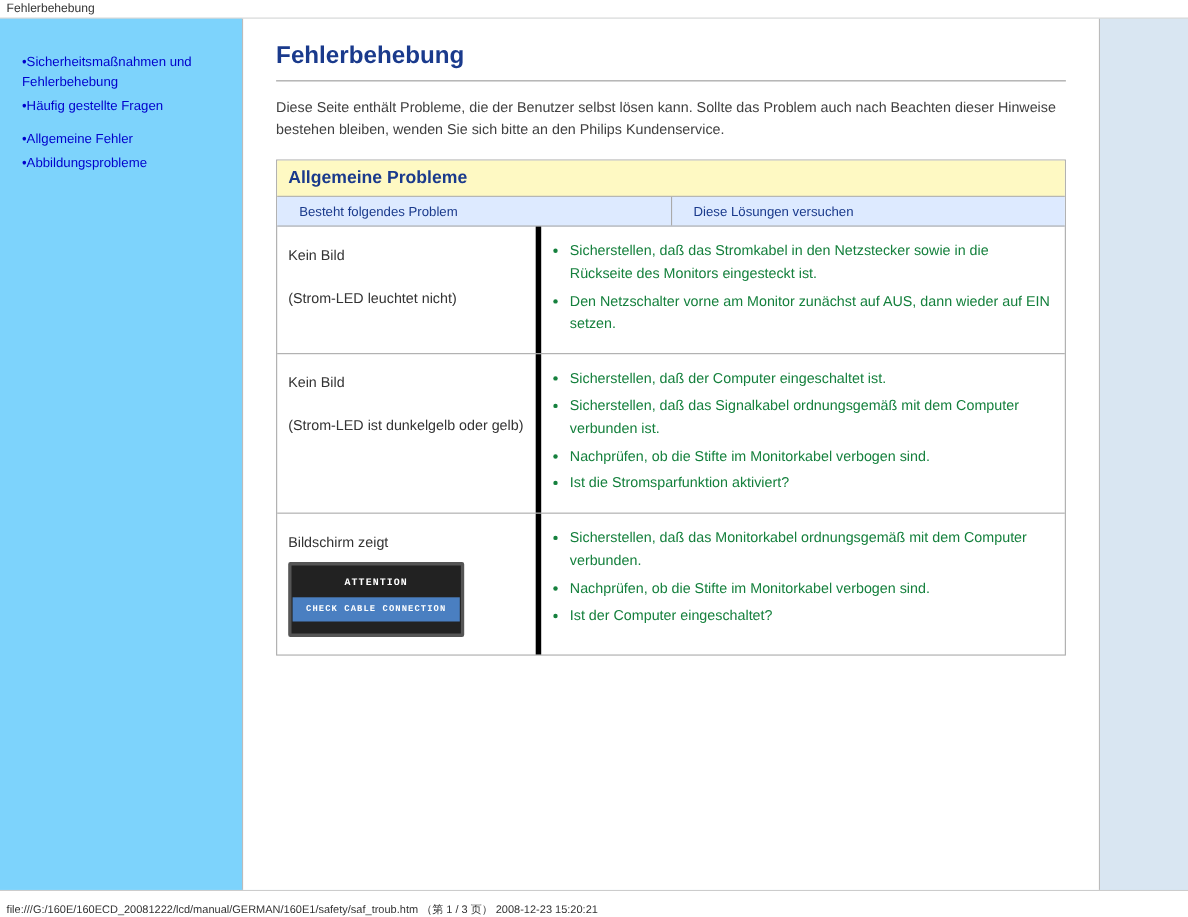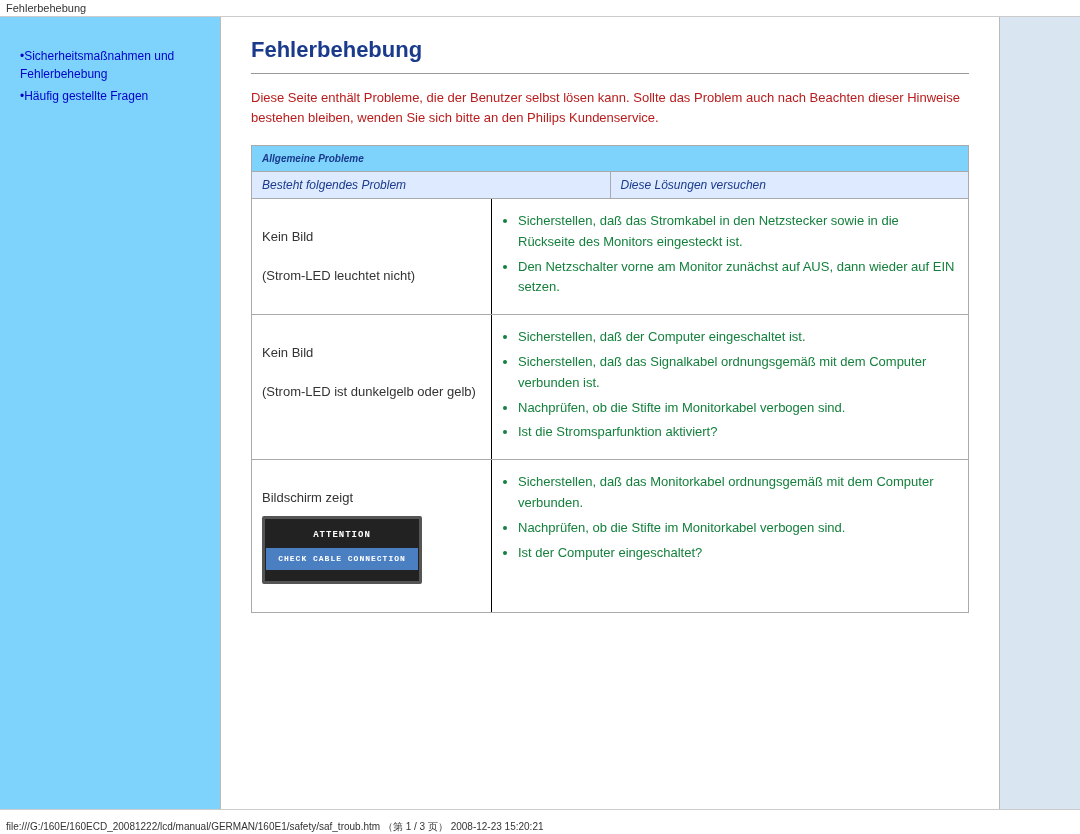--- a/index.html
+++ b/index.html
@@ -56,62 +56,60 @@
       color: #1a3a8c;
       margin-bottom: 10px;
     }
     .divider {
       border: none;
       border-top: 1px solid #999;
       margin-bottom: 14px;
     }
     .intro-text {
       font-size: 13px;
-      color: #b91c1c;
+      color: #404040;
       line-height: 1.5;
       margin-bottom: 18px;
     }
     .table-container {
       border: 1px solid #aaa;
       width: 100%;
     }
     .table-header {
-      background: #7dd3fc;
+      background: #fef9c3;
       padding: 7px 10px;
       font-weight: bold;
-      font-size: 10px;
+      font-size: 16px;
       color: #1a3a8c;
       border-bottom: 1px solid #aaa;
-      font-style: italic;
     }
     .table-col-headers {
       display: flex;
       background: #ddeaff;
       border-bottom: 1px solid #aaa;
     }
     .col-header {
-      padding: 6px 10px;
+      padding: 6px 20px;
       font-size: 12px;
       color: #1a3a8c;
-      font-style: italic;
       flex: 1;
       border-right: 1px solid #aaa;
     }
     .col-header:last-child { border-right: none; }
     .table-row {
       display: flex;
       border-bottom: 1px solid #aaa;
     }
     .table-row:last-child { border-bottom: none; }
     .cell-problem {
       flex: 0 0 240px;
-      padding: 28px 10px;
+      padding: 16px 10px;
       font-size: 13px;
       color: #333;
-      border-right: 1px solid #000000;
+      border-right: 5px solid #000000;
       line-height: 1.5;
     }
     .cell-solution {
       flex: 1;
       padding: 12px 10px;
       font-size: 13px;
       color: #15803d;
       line-height: 1.6;
     }
     .cell-solution ul {
@@ -171,20 +169,24 @@
   </div>
 </div>
 
 <div class="main-layout">
 
   <div class="left-panel">
     <div class="nav-group">
       <a href="#">•Sicherheitsmaßnahmen und<br> Fehlerbehebung</a>
       <a href="#">•Häufig gestellte Fragen</a>
     </div>
+    <div class="nav-group">
+      <a href="#">•Allgemeine Fehler</a>
+      <a href="#">•Abbildungsprobleme</a>
+    </div>
   </div>
 
   <div class="content-area">
     <h1 class="page-title">Fehlerbehebung</h1>
     <hr class="divider">
     <p class="intro-text">Diese Seite enthält Probleme, die der Benutzer selbst lösen kann. Sollte das Problem auch nach Beachten dieser Hinweise bestehen bleiben, wenden Sie sich bitte an den Philips Kundenservice.</p>
 
     <div class="table-container">
       <div class="table-header">Allgemeine Probleme</div>
       <div class="table-col-headers">

